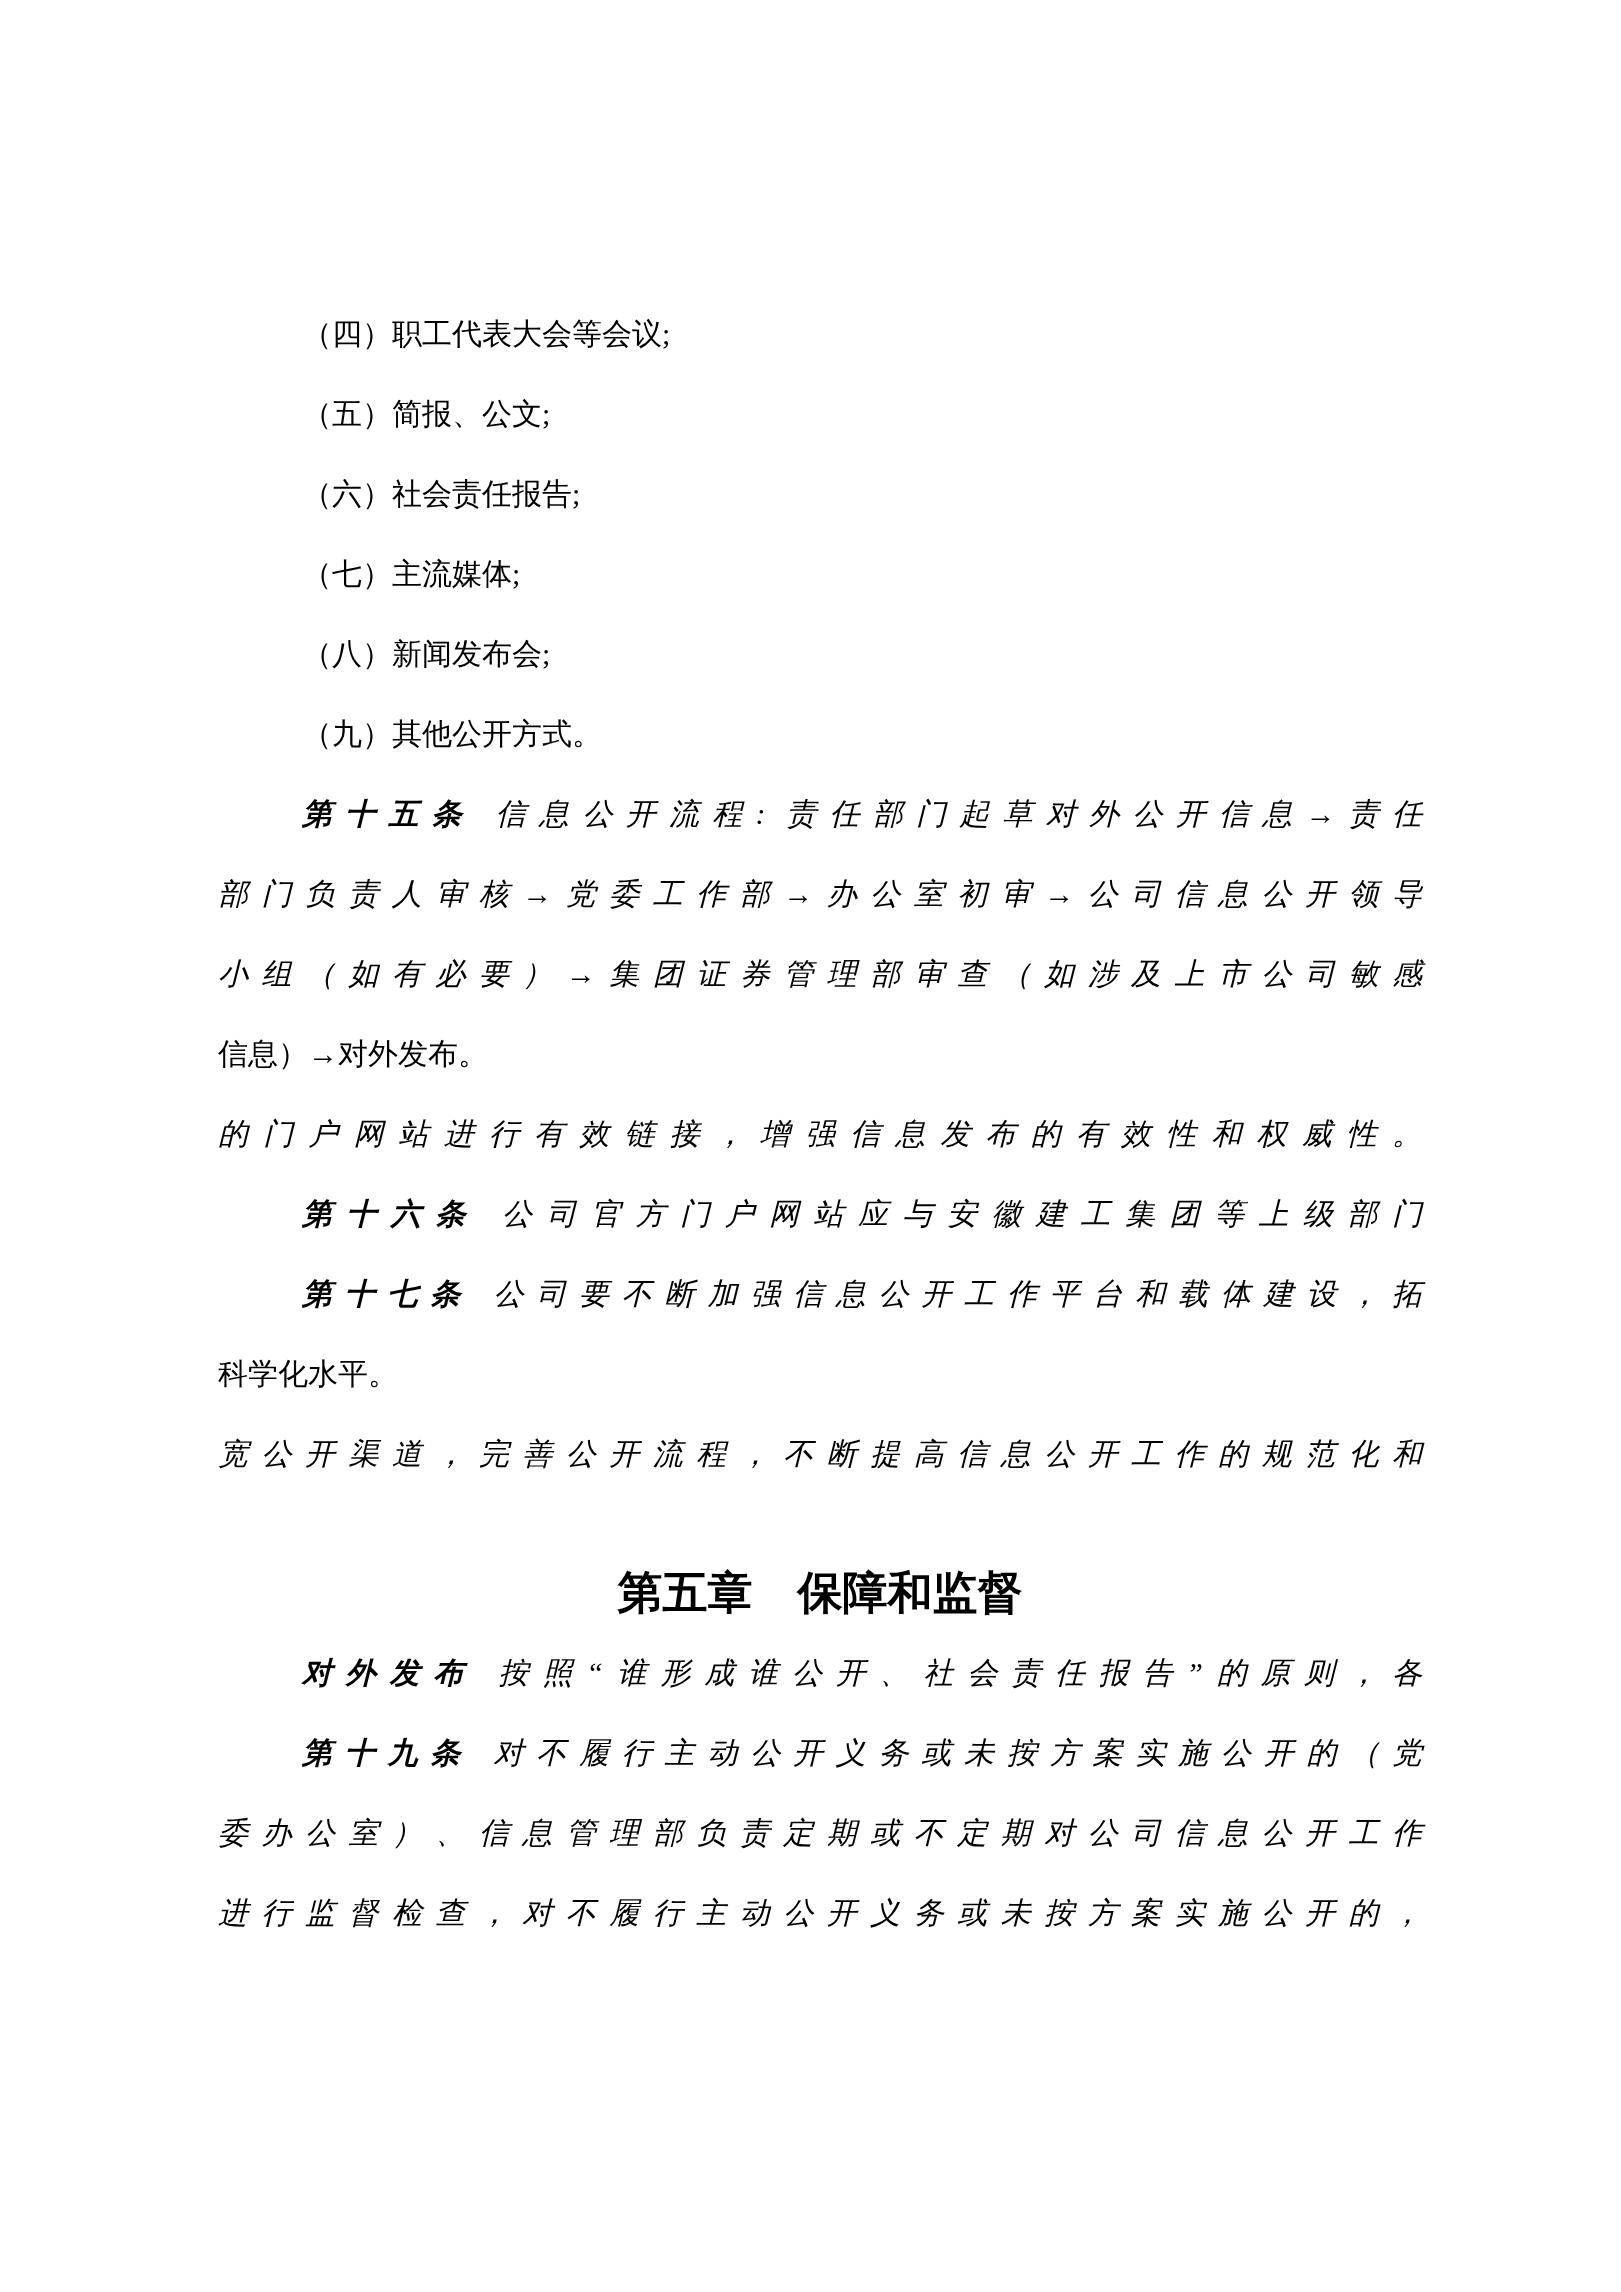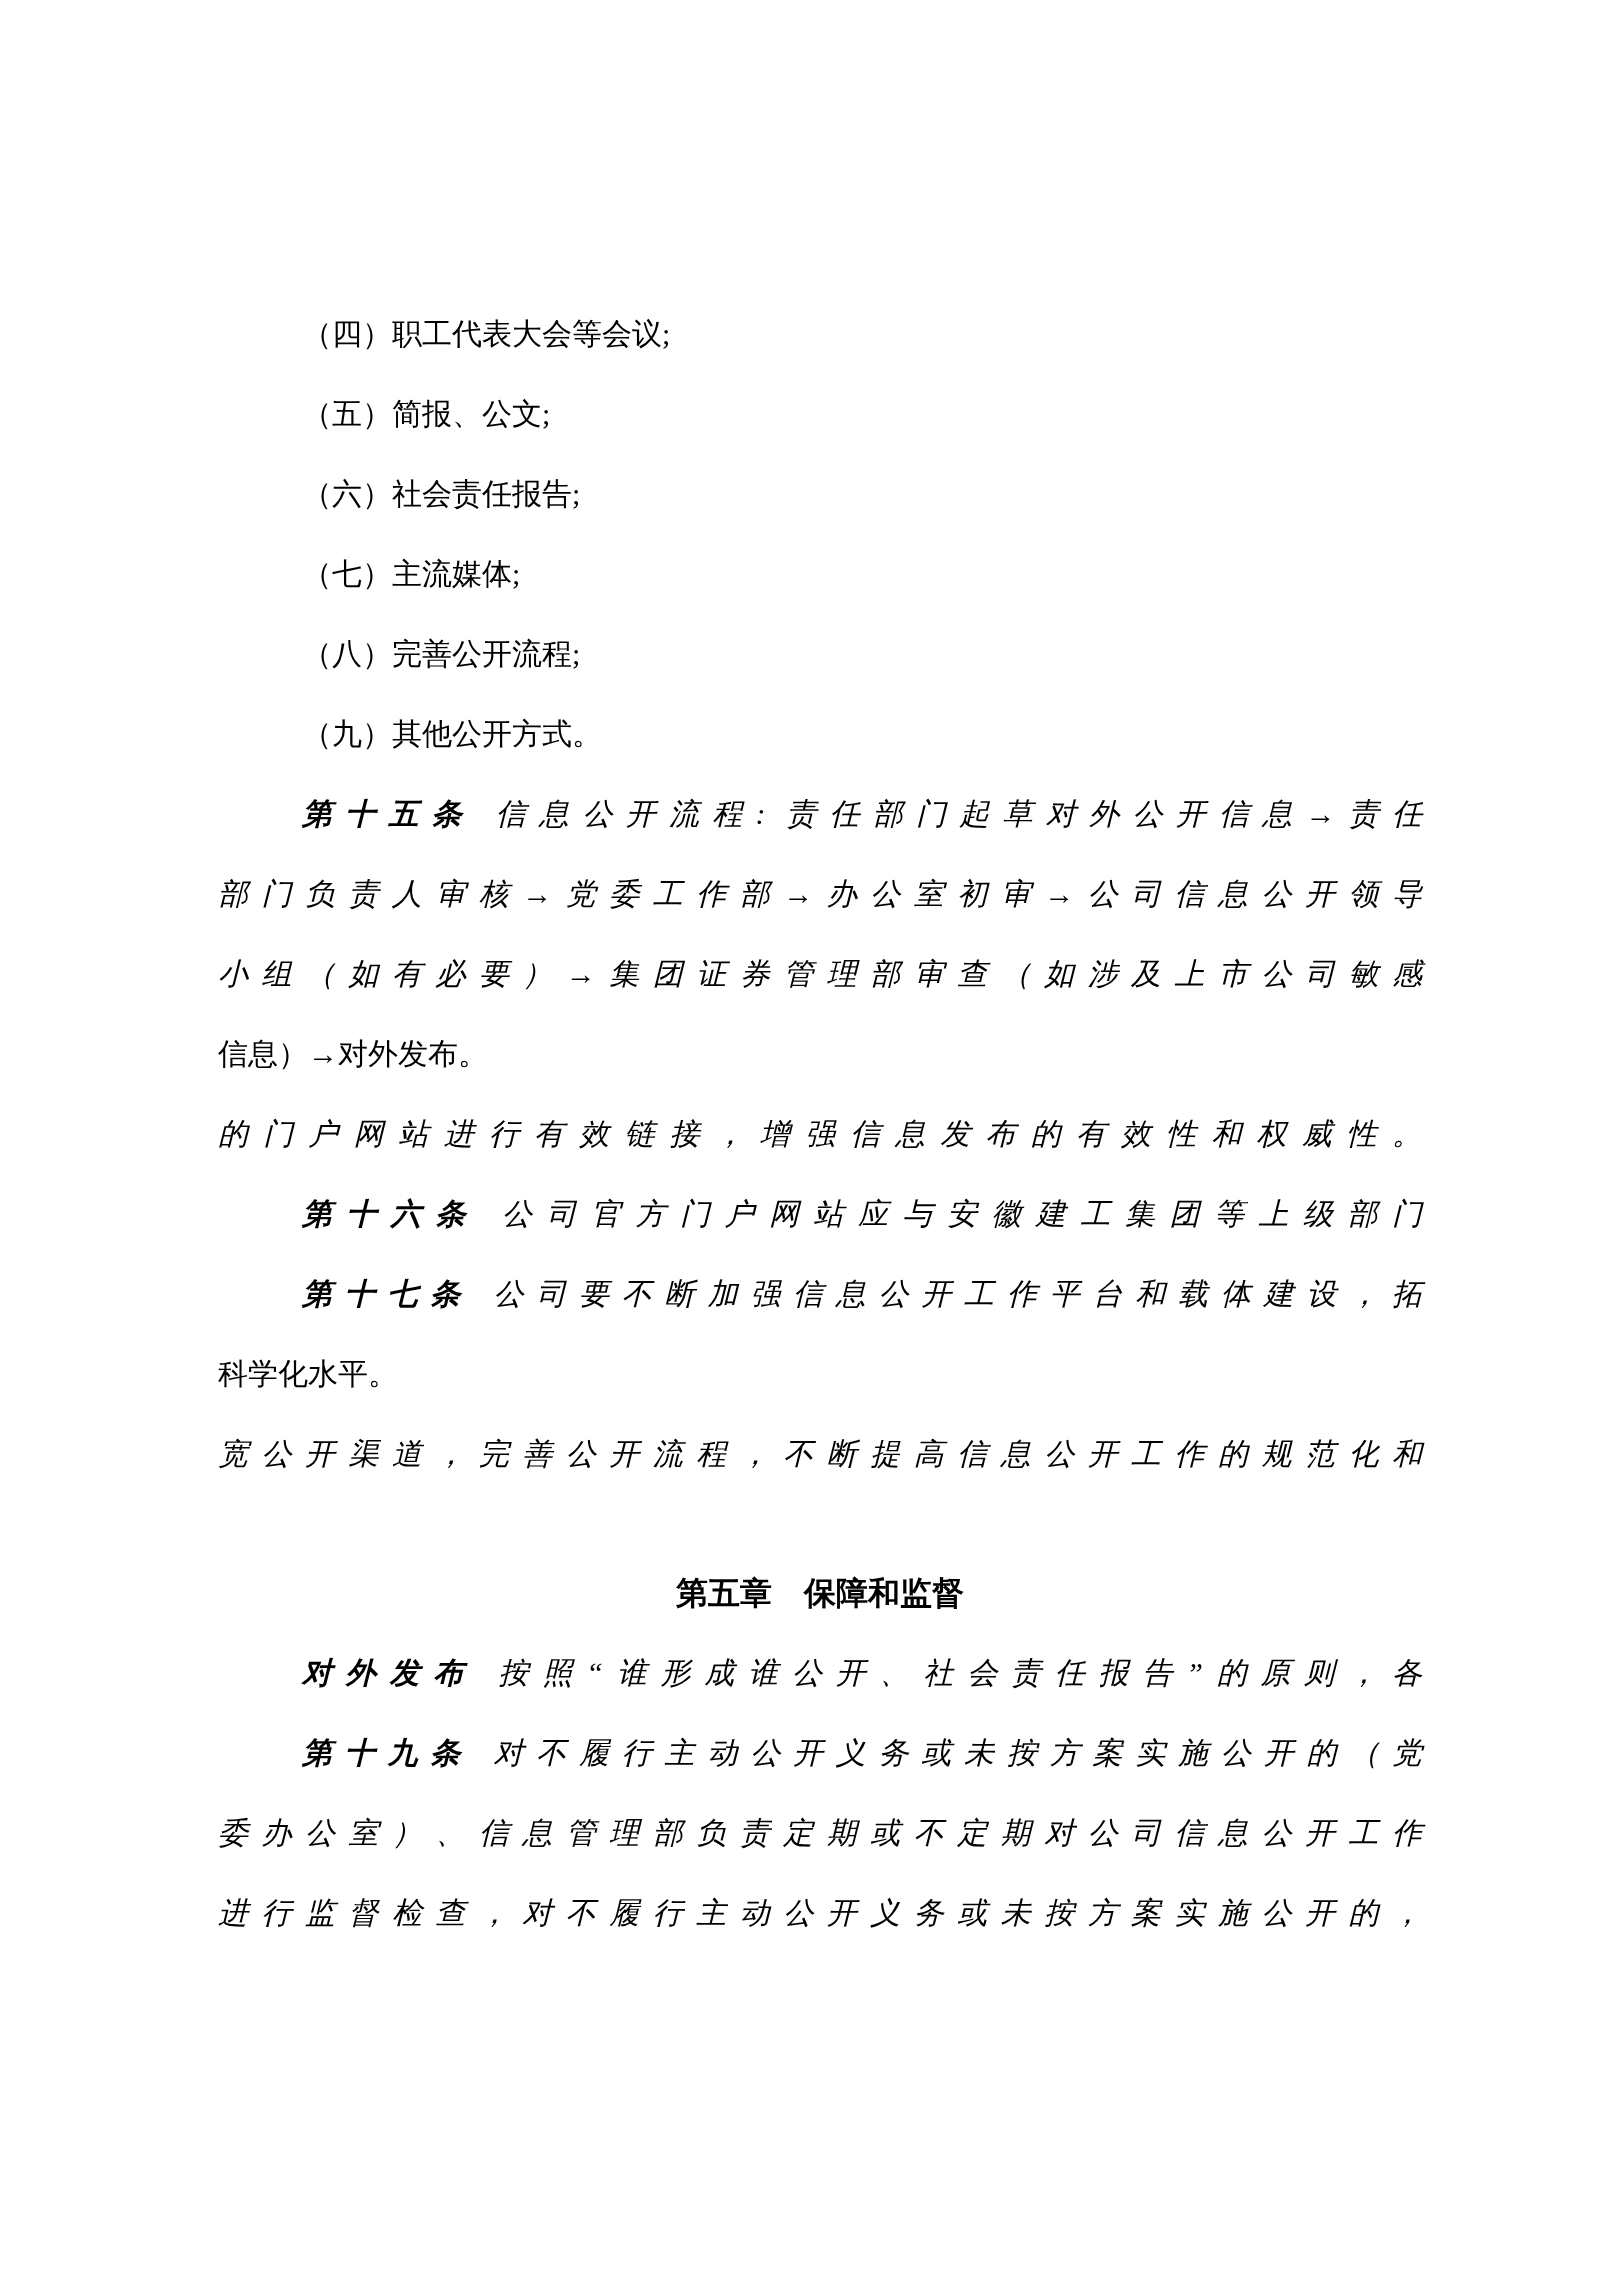--- a/index.html
+++ b/index.html
@@ -30,36 +30,36 @@
     text-align-last:justify;
     font-style:italic;
   }
   .line.indent{ text-indent:84px; }
   .line.chapter{
     margin-top:59px;
     text-align:center;
     text-align-last:center;
     font-family:"DejaVu Sans","Liberation Sans",sans-serif;
     font-weight:bold;
-    font-size:32px;
+    font-size:45px;
     white-space:nowrap;
   }
   .seg{ font-weight:normal; }
   .seg.bold{ font-weight:bold; }
 </style>
 </head>
 <body>
 
 <div class="page">
   <div class="textblock">
       <div class="line indent"><span class="seg">（四）职工代表大会等会议;</span></div>
       <div class="line indent"><span class="seg">（五）简报、公文;</span></div>
       <div class="line indent"><span class="seg">（六）社会责任报告;</span></div>
       <div class="line indent"><span class="seg">（七）主流媒体;</span></div>
-      <div class="line indent"><span class="seg">（八）完善公开流程;</span></div>
+      <div class="line indent"><span class="seg">（八）新闻发布会;</span></div>
       <div class="line indent"><span class="seg">（九）其他公开方式。</span></div>
       <div class="line indent justify"><span class="seg bold">第十五条</span><span class="seg"> 信息公开流程: 责任部门起草对外公开信息→责任</span></div>
       <div class="line justify"><span class="seg">部门负责人审核→党委工作部→办公室初审→公司信息公开领导</span></div>
       <div class="line justify"><span class="seg">小组（如有必要）→集团证券管理部审查（如涉及上市公司敏感</span></div>
       <div class="line"><span class="seg">信息）→对外发布。</span></div>
       <div class="line justify"><span class="seg">的门户网站进行有效链接，增强信息发布的有效性和权威性。</span></div>
       <div class="line indent justify"><span class="seg bold">第十六条</span><span class="seg"> 公司官方门户网站应与安徽建工集团等上级部门</span></div>
       <div class="line indent justify"><span class="seg bold">第十七条</span><span class="seg"> 公司要不断加强信息公开工作平台和载体建设，拓</span></div>
       <div class="line"><span class="seg">科学化水平。</span></div>
       <div class="line justify"><span class="seg">宽公开渠道，完善公开流程，不断提高信息公开工作的规范化和</span></div>

